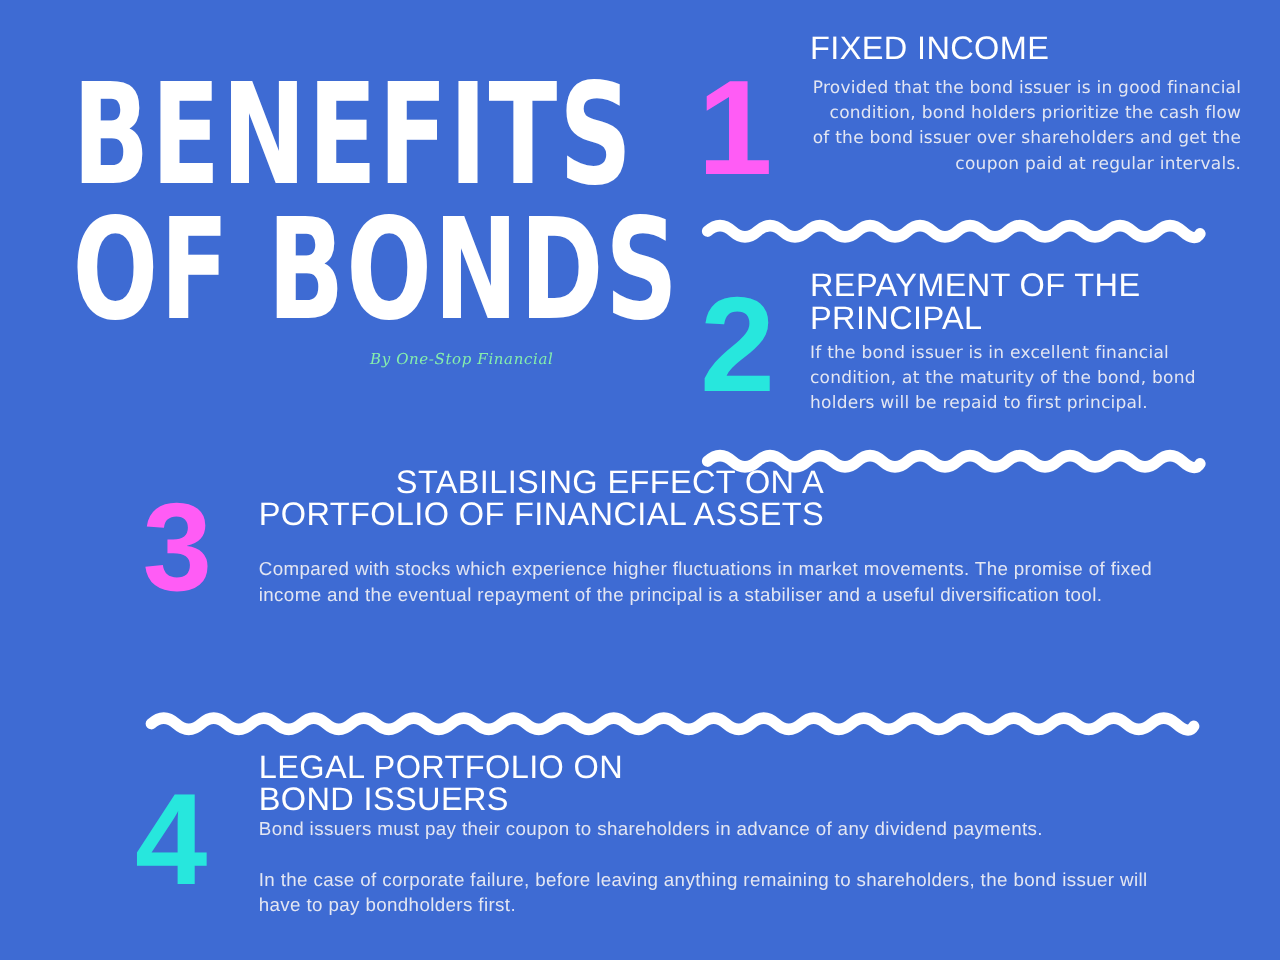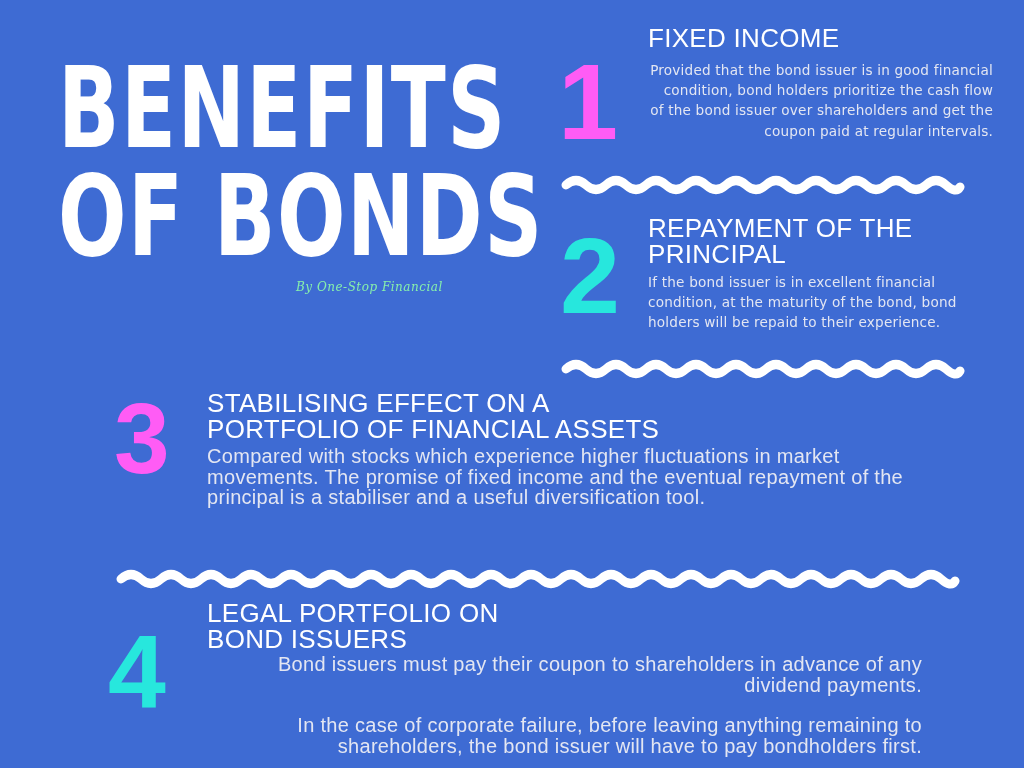--- a/index.html
+++ b/index.html
@@ -48,21 +48,21 @@
   }
   .body {
     font-family: "DejaVu Sans", sans-serif;
     font-size: 13.6px;
     line-height: 20.2px;
     color: #e3e6f2;
     letter-spacing: 0.2px;
   }
   .body.narrow {
     font-family: "Liberation Sans", sans-serif;
-    font-size: 20px;
+    font-size: 15px;
     line-height: 20.6px;
     letter-spacing: 0.3px;
   }
   .para { margin: 0; }
   .para + .para { margin-top: 20px; }
   svg.wave { position: absolute; overflow: visible; }
 </style>
 </head>
 <body>
 
@@ -83,41 +83,41 @@
 <svg class="wave" style="left:560px; top:172px;" width="410" height="26" viewBox="0 0 410 26">
   <path d="M6,13 q10,-9 20,0 t20,0 t20,0 t20,0 t20,0 t20,0 t20,0 t20,0 t20,0 t20,0 t20,0 t20,0 t20,0 t20,0 t20,0 t20,0 t20,0 t20,0 t20,0 t14,2" fill="none" stroke="#fff" stroke-width="9" stroke-linecap="round" stroke-linejoin="round"></path>
 </svg>
 
 <div class="abs num teal" style="left:560px; top:222px; font-size:108px;">2</div>
 <div class="abs heading" style="left:648px; top:215px;">
   <div>REPAYMENT OF THE</div>
   <div>PRINCIPAL</div>
 </div>
 <div class="abs body" style="left:648px; top:272px; width:345px;">
-  <p class="para">If the bond issuer is in excellent financial condition, at the maturity of the bond, bond holders will be repaid to their experience.</p>
+  <p class="para">If the bond issuer is in excellent financial condition, at the maturity of the bond, bond holders will be repaid to first principal.</p>
 </div>
 
 <svg class="wave" style="left:560px; top:356px;" width="410" height="26" viewBox="0 0 410 26">
   <path d="M6,13 q10,-9 20,0 t20,0 t20,0 t20,0 t20,0 t20,0 t20,0 t20,0 t20,0 t20,0 t20,0 t20,0 t20,0 t20,0 t20,0 t20,0 t20,0 t20,0 t20,0 t14,2" fill="none" stroke="#fff" stroke-width="9" stroke-linecap="round" stroke-linejoin="round"></path>
 </svg>
 
 <div class="abs num pink" style="left:114px; top:388px; font-size:100px;">3</div>
-<div class="abs heading" style="left:207px; top:390px;">
+<div class="abs heading" style="left:207px; top:372px;text-align:right;">
   <div>STABILISING EFFECT ON A</div>
   <div>PORTFOLIO OF FINANCIAL ASSETS</div>
 </div>
 <div class="abs body narrow" style="left:207px; top:446px; width:715px;">
   <p class="para">Compared with stocks which experience higher fluctuations in market movements. The promise of fixed income and the eventual repayment of the principal is a stabiliser and a useful diversification tool.</p>
 </div>
 
 <svg class="wave" style="left:115px; top:566px;" width="880" height="26" viewBox="0 0 880 26">
   <path d="M6,13 q10,-9 20,0 t20,0 t20,0 t20,0 t20,0 t20,0 t20,0 t20,0 t20,0 t20,0 t20,0 t20,0 t20,0 t20,0 t20,0 t20,0 t20,0 t20,0 t20,0 t20,0 t20,0 t20,0 t20,0 t20,0 t20,0 t20,0 t20,0 t20,0 t20,0 t20,0 t20,0 t20,0 t20,0 t20,0 t20,0 t20,0 t20,0 t20,0 t20,0 t20,0 t20,0 t14,2" fill="none" stroke="#fff" stroke-width="9" stroke-linecap="round" stroke-linejoin="round"></path>
 </svg>
 
 <div class="abs num teal" style="left:108px; top:620px; font-size:104px;">4</div>
 <div class="abs heading" style="left:207px; top:600px;">
   <div>LEGAL PORTFOLIO ON</div>
   <div>BOND ISSUERS</div>
 </div>
-<div class="abs body narrow" style="left:207px; top:654px; width:715px;text-align:right;">
+<div class="abs body narrow" style="left:207px; top:654px; width:715px;">
   <p class="para">Bond issuers must pay their coupon to shareholders in advance of any dividend payments.</p>
   <p class="para">In the case of corporate failure, before leaving anything remaining to shareholders, the bond issuer will have to pay bondholders first.</p>
 </div>
 
 </body></html>

